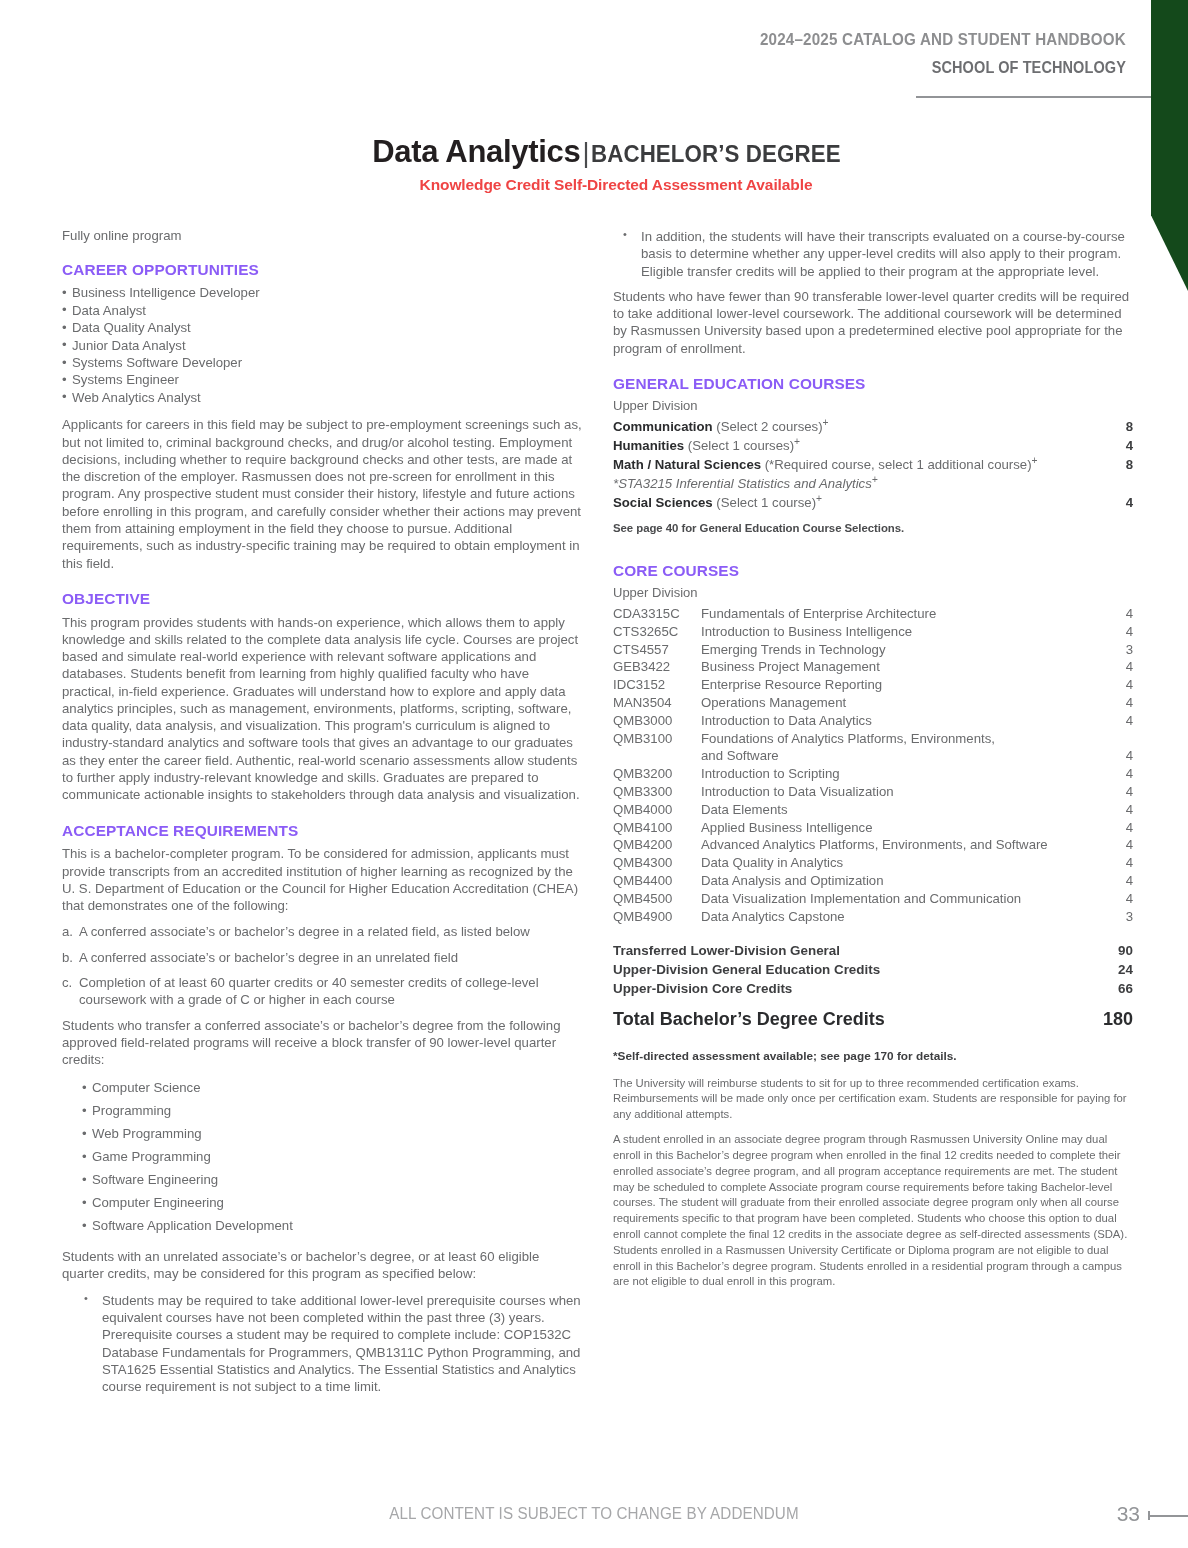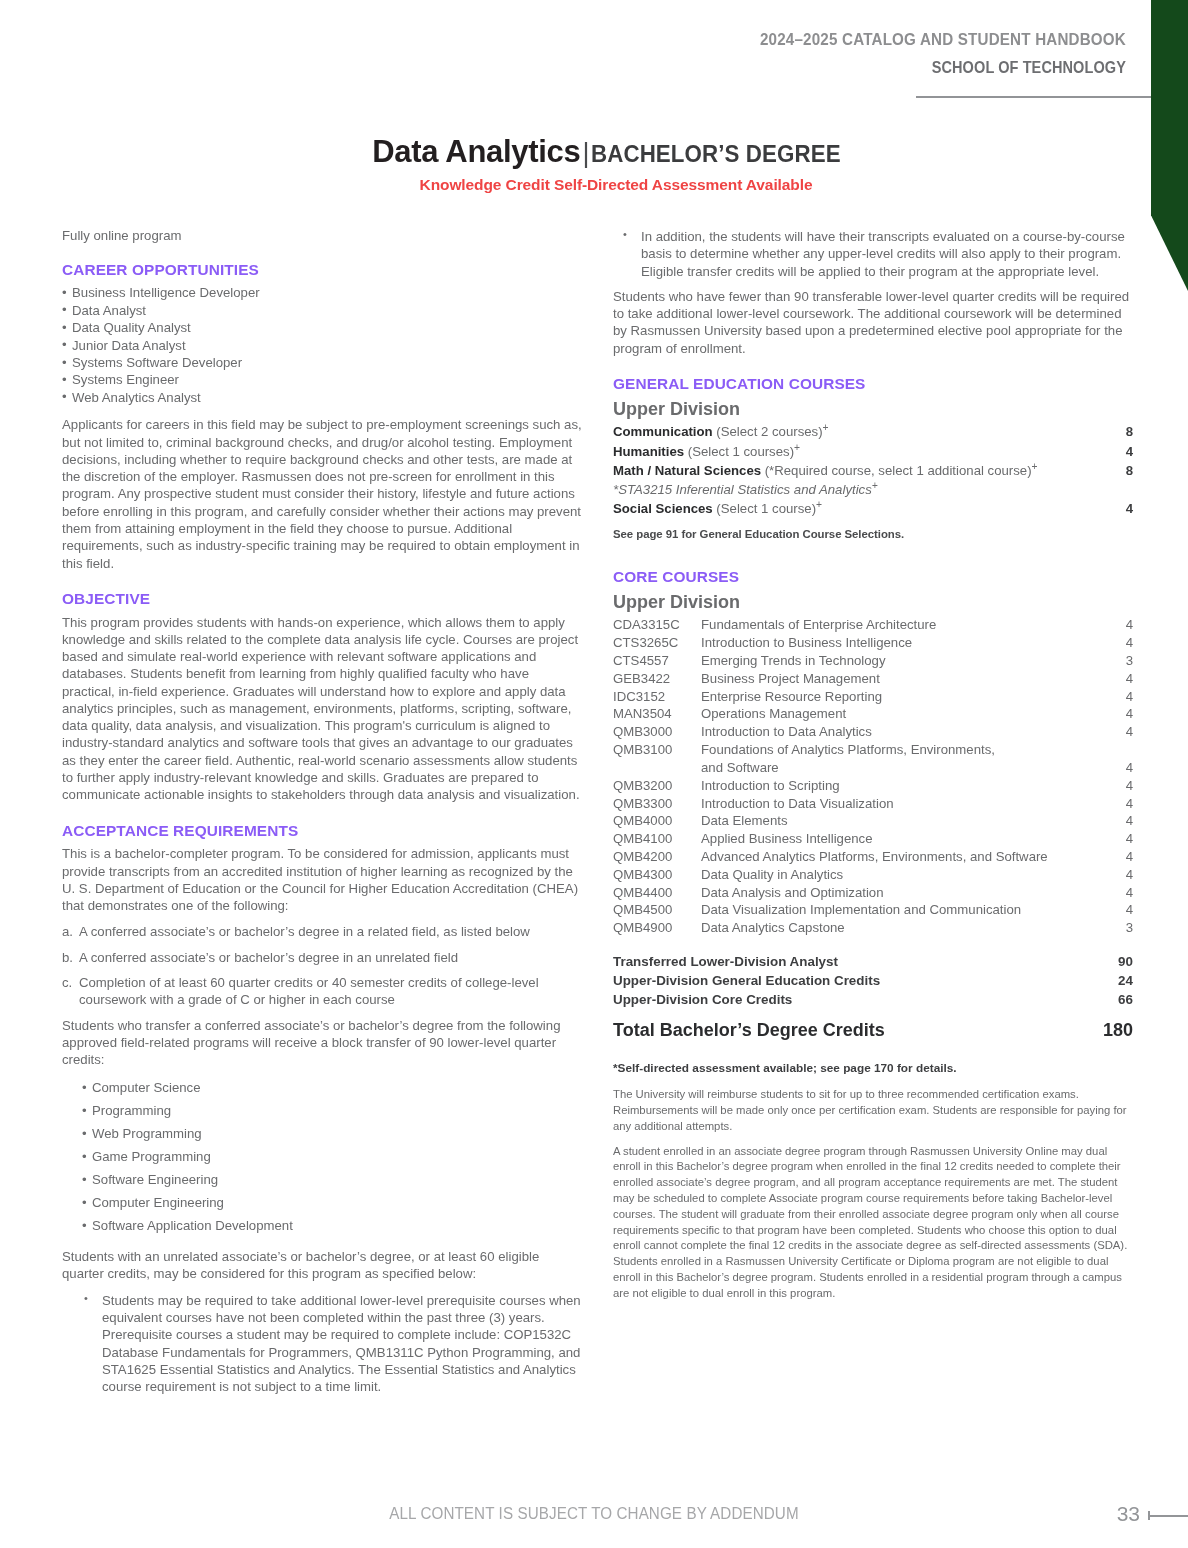--- a/index.html
+++ b/index.html
@@ -124,22 +124,22 @@
   h2.sec {
     font-size: 15.4px;
     font-weight: bold;
     color: #8b5cf6;
     margin: 18px 0 6px 0;
     letter-spacing: 0.1px;
     line-height: 1.15;
   }
   h2.sec.first { margin-top: 16px; }
   h3.subsec {
-    font-size: 18px;
-    font-weight: bold;
+    font-size: 13px;
+    font-weight: normal;
     color: #6a6b6d;
     margin: 0 0 3px 0;
     line-height: 1.15;
   }
   p.body {
     margin: 0 0 9px 0;
   }
 
   .plain-line { margin: 0; line-height: 1.26; }
 
@@ -405,21 +405,21 @@
       <div class="row italic">
         <div class="lbl"><span>*STA3215          Inferential Statistics and Analytics</span><sup>+</sup></div>
         <div class="cr"></div>
       </div>
       <div class="row">
         <div class="lbl"><b>Social Sciences</b><span> (Select 1 course)</span><sup>+</sup></div>
         <div class="cr">4</div>
       </div>
     </div>
 
-    <p class="note-small">See page 91 for General Education Course Selections.</p>
+    <p class="note-small">See page 40 for General Education Course Selections.</p>
 
     <h2 class="sec" style="margin-top:26px;">CORE COURSES</h2>
     <h3 class="subsec">Upper Division</h3>
 
     <div class="core-table" style="margin-top:4px;">
       <div class="course-row">
           <div class="code">CDA3315C</div>
           <div class="name">Fundamentals of Enterprise Architecture</div>
           <div class="cr">4</div>
         </div>
@@ -505,21 +505,21 @@
         </div>
       <div class="course-row">
           <div class="code">QMB4900</div>
           <div class="name">Data Analytics Capstone</div>
           <div class="cr">3</div>
         </div>
     </div>
 
     <div class="totals">
       <div class="row2">
-          <div class="lbl">Transferred Lower-Division Analyst</div>
+          <div class="lbl">Transferred Lower-Division General</div>
           <div class="cr">90</div>
         </div>
       <div class="row2">
           <div class="lbl">Upper-Division General Education Credits</div>
           <div class="cr">24</div>
         </div>
       <div class="row2">
           <div class="lbl">Upper-Division Core Credits</div>
           <div class="cr">66</div>
         </div>

